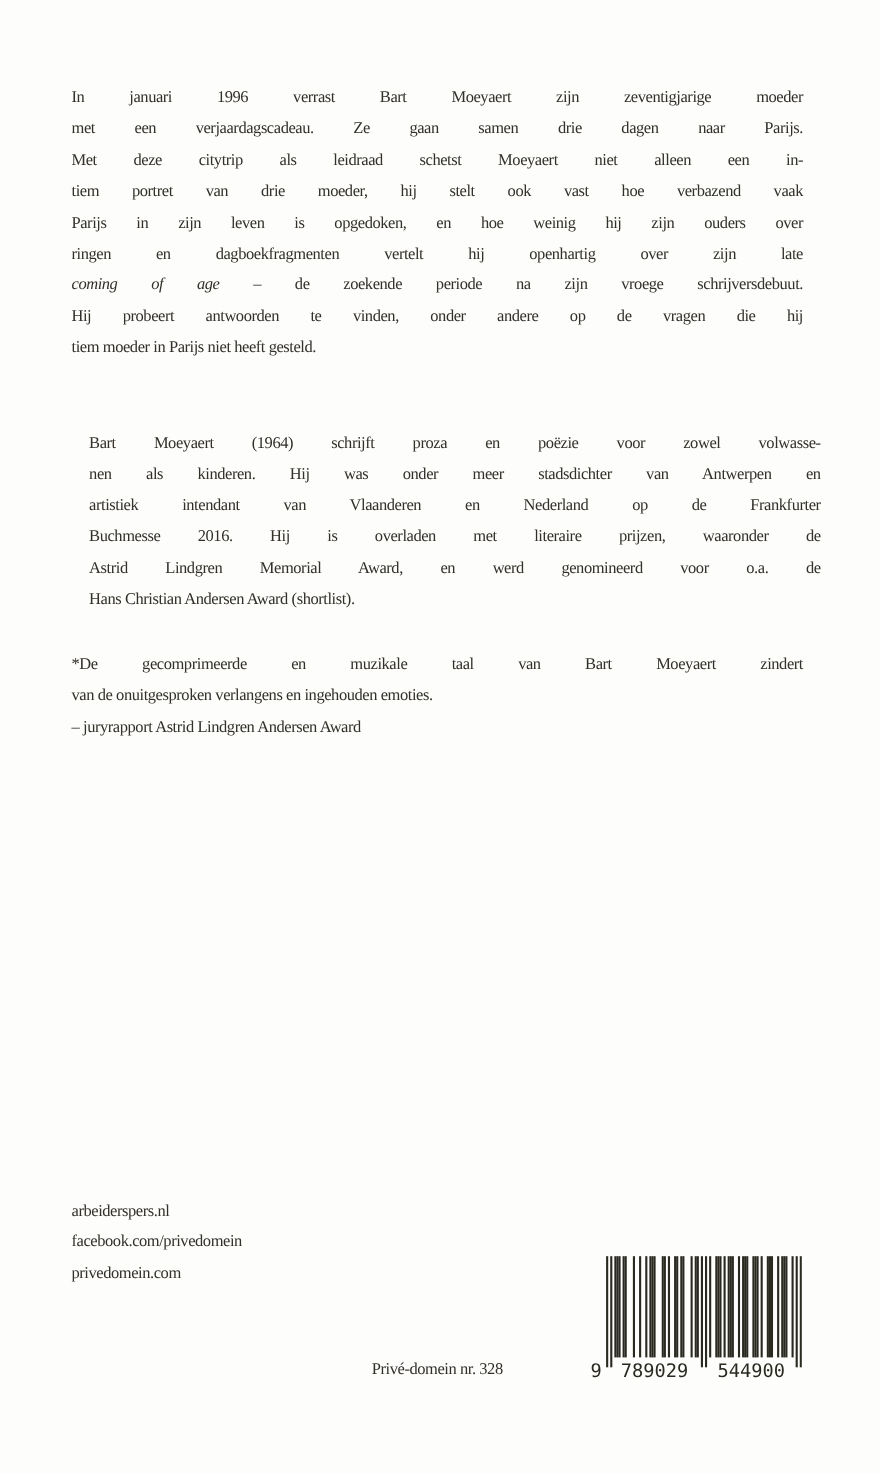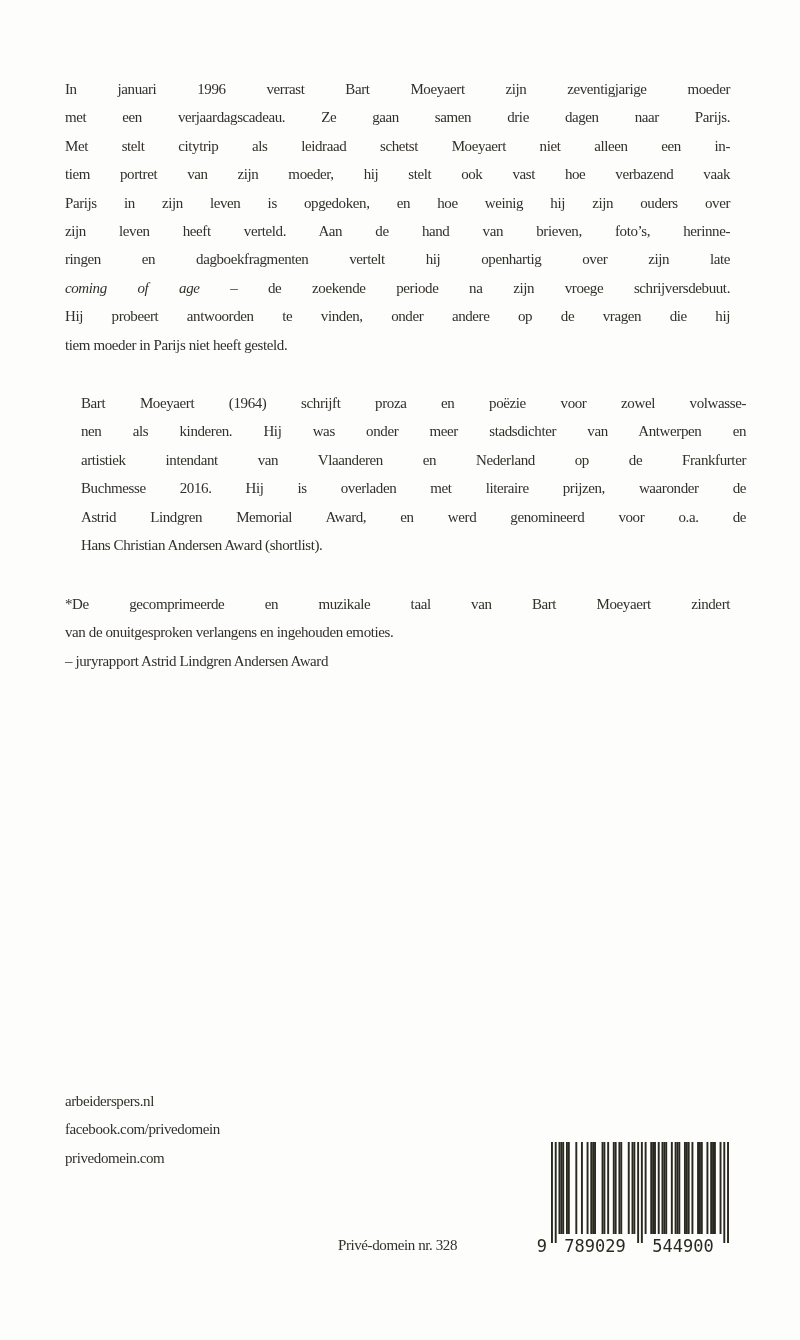--- a/index.html
+++ b/index.html
@@ -31,24 +31,23 @@
   }
 </style>
 </head>
 <body>
 
 <div class="page">
 
   <div class="block" id="intro">
       <div class="line just"><span>In januari 1996 verrast Bart Moeyaert zijn zeventigjarige moeder</span></div>
       <div class="line just"><span>met een verjaardagscadeau. Ze gaan samen drie dagen naar Parijs.</span></div>
-      <div class="line just"><span>Met stelt citytrip als leidraad schetst Moeyaert niet alleen een in-</span></div>
-      <div class="line just"><span>tiem portret van zijn moeder, hij stelt ook vast hoe verbazend vaak</span></div>
+      <div class="line just"><span>Met deze citytrip als leidraad schetst Moeyaert niet alleen een in-</span></div>
+      <div class="line just"><span>tiem portret van drie moeder, hij stelt ook vast hoe verbazend vaak</span></div>
       <div class="line just"><span>Parijs in zijn leven is opgedoken, en hoe weinig hij zijn ouders over</span></div>
-      <div class="line just"><span>zijn leven heeft verteld. Aan de hand van brieven, foto’s, herinne-</span></div>
       <div class="line just"><span>ringen en dagboekfragmenten vertelt hij openhartig over zijn late</span></div>
       <div class="line just"><span class="it">coming of age</span><span> – de zoekende periode na zijn vroege schrijversdebuut.</span></div>
       <div class="line just"><span>Hij probeert antwoorden te vinden, onder andere op de vragen die hij</span></div>
       <div class="line"><span>tiem moeder in Parijs niet heeft gesteld.</span></div>
     </div>
 
   <div class="block" id="bio">
       <div class="line just"><span>Bart Moeyaert (1964) schrijft proza en poëzie voor zowel volwasse-</span></div>
       <div class="line just"><span>nen als kinderen. Hij was onder meer stadsdichter van Antwerpen en</span></div>
       <div class="line just"><span>artistiek intendant van Vlaanderen en Nederland op de Frankfurter</span></div>

